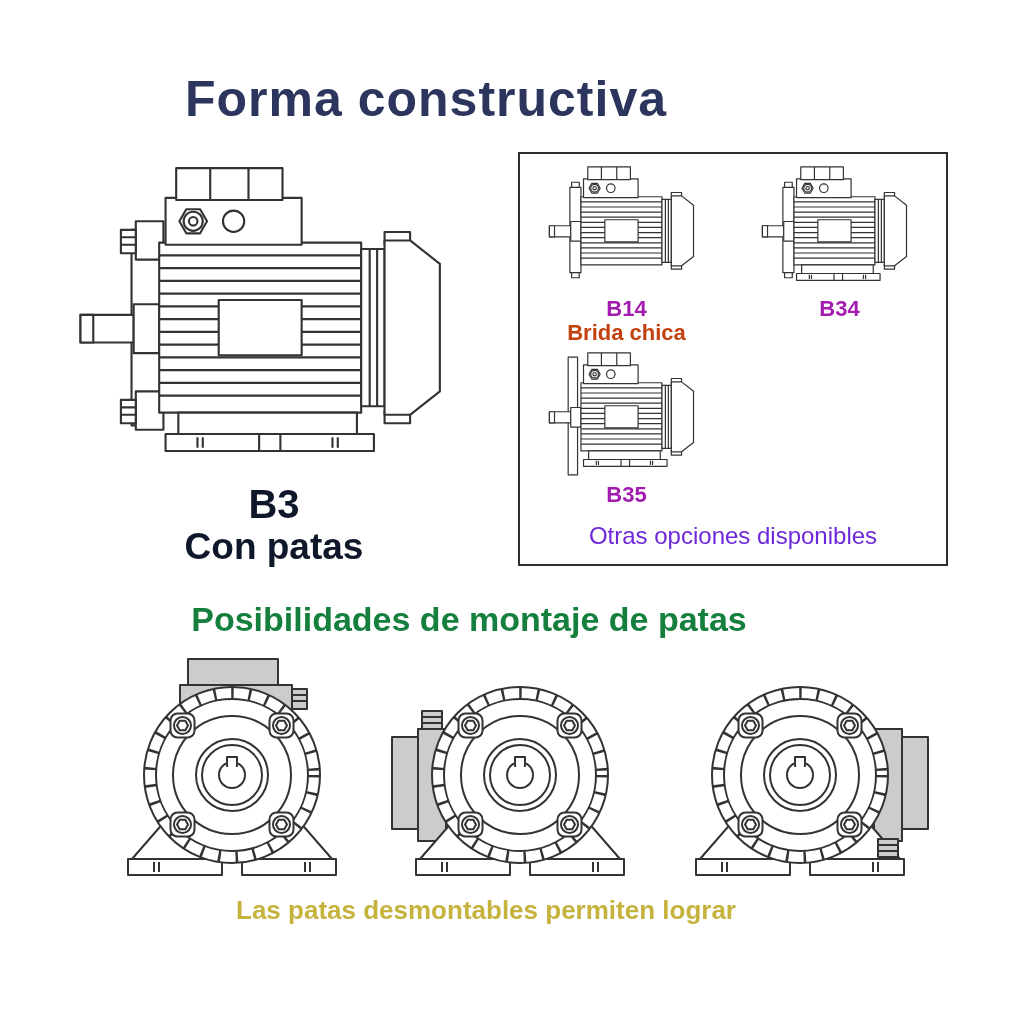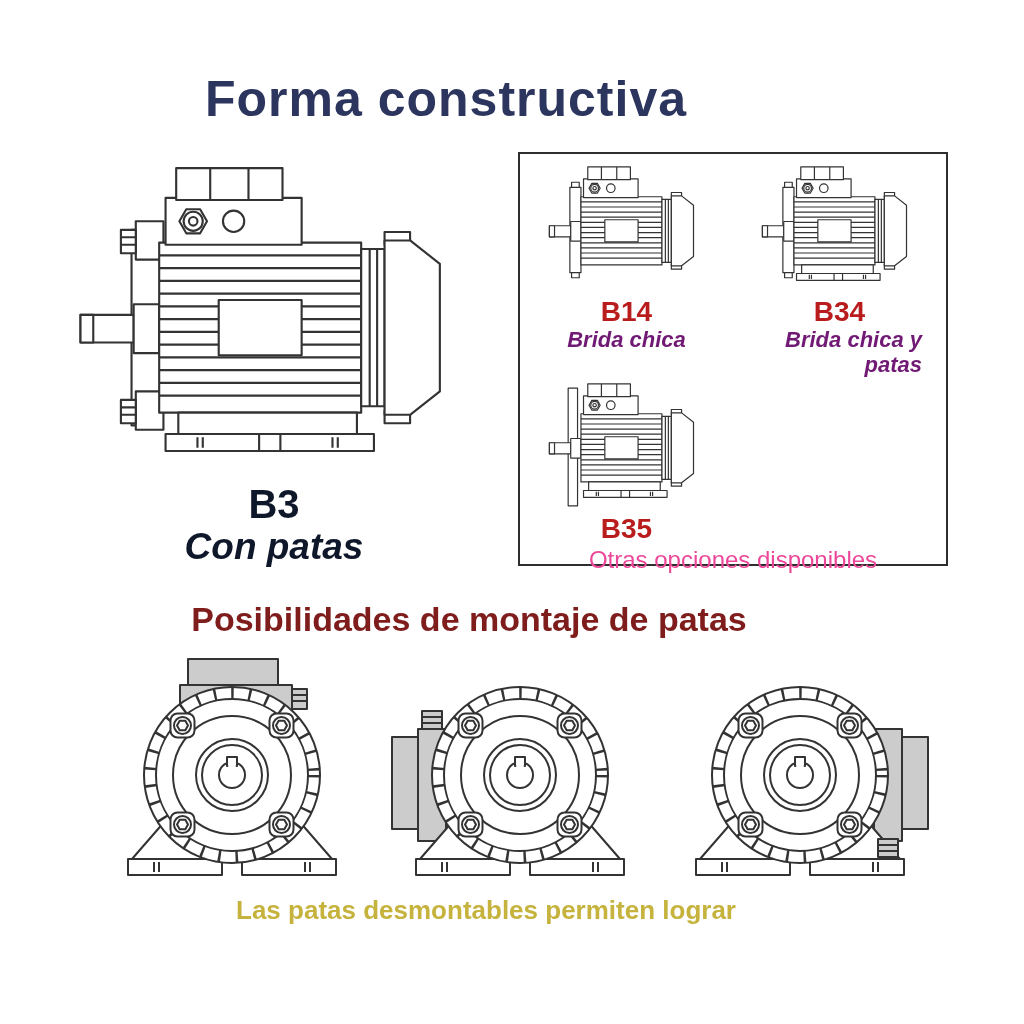--- a/index.html
+++ b/index.html
@@ -2,57 +2,57 @@
 <html><head>
 <meta charset="utf-8">
 <style>
   html,body{margin:0;padding:0;background:#ffffff;}
   .page{
     position:relative;width:1024px;height:1024px;background:#ffffff;overflow:hidden;
     font-family:"Liberation Sans", sans-serif;
   }
   .title{
     position:absolute;top:70px;left:0;width:852px;text-align:center;
-    font-size:50px;font-weight:bold;color:#2c355e;letter-spacing:1px;padding-left:20px;
+    font-size:50px;font-weight:bold;color:#2c355e;letter-spacing:1px;
   }
   
   svg{stroke-width:2px;}
   svg.sm-small{stroke-width:2.8px;}
   .wh{fill:#ffffff;stroke:#333333;stroke-linejoin:round;}
   .ln{fill:none;stroke:#333333;stroke-linejoin:round;}
   .gy{fill:#cccccc;stroke:#333333;stroke-linejoin:round;}
   .ribs{fill:none;stroke:#333333;stroke-width:12px;stroke-dasharray:2.5 15;}
   .er{fill:#ffffff;stroke:none;}
 
   .main-motor{position:absolute;left:72px;top:166px;width:404px;height:319px;}
   .main-caption{
     position:absolute;left:72px;top:482px;width:404px;text-align:center;color:#0f172a;
   }
   .main-caption .code{font-size:40px;font-weight:bold;line-height:1.1;}
-  .main-caption .lbl{font-size:37px;font-weight:bold;line-height:1.15;font-style:italic;}
+  .main-caption .lbl{font-size:37px;font-weight:bold;line-height:1.15;}
 
   .options-box{
     position:absolute;left:518px;top:152px;width:430px;height:414px;
     border:2px solid #2e2e2e;box-sizing:border-box;
     display:flex;flex-direction:column;padding-top:12px;
   }
   .opt-grid{
     display:grid;grid-template-columns:1fr 1fr;row-gap:6px;
   }
   .opt-cell{display:flex;flex-direction:column;align-items:center;}
   .opt-cell svg{width:162px;height:128px;}
-  .opt-code{font-size:28px;font-weight:bold;color:#b91c1c;line-height:1.15;margin-top:2px;}
-  .opt-label{font-size:22px;font-weight:bold;color:#701a75;line-height:1.12;text-align:right;max-width:165px;font-style:italic;}
+  .opt-code{font-size:22px;font-weight:bold;color:#a21caf;line-height:1.15;margin-top:2px;}
+  .opt-label{font-size:22px;font-weight:bold;color:#c2410c;line-height:1.12;text-align:left;max-width:165px;}
   .opt-footer{
     margin-top:auto;padding-bottom:14px;text-align:center;
-    font-size:24px;color:#ec4899;font-weight:500;
+    font-size:24px;color:#6d28d9;font-weight:500;
   }
   .section-heading{
     position:absolute;top:600px;left:0;width:938px;text-align:center;
-    font-size:34px;font-weight:600;color:#7f1d1d;
+    font-size:34px;font-weight:600;color:#15803d;
   }
   .front-view{position:absolute;top:653px;width:260px;height:240px;}
   .fv-1{left:102px;}
   .fv-2{left:390px;}
   .fv-3{left:670px;}
   .footnote{
     position:absolute;top:894px;left:0;width:972px;text-align:center;
     color:#c5b33e;font-size:26px;font-weight:600;line-height:1.25;
   }
 </style>
@@ -214,21 +214,20 @@
             <use href="#sm-b14"></use>
           </svg>
         <div class="opt-code">B14</div>
         <div class="opt-label">Brida chica</div>
       </div>
       <div class="opt-cell">
         <svg class="sm-small" viewBox="0 0 380 300">
             <use href="#sm-b34"></use>
           </svg>
         <div class="opt-code">B34</div>
-        <div class="opt-label">Brida chica y patas</div>
       </div>
       <div class="opt-cell">
         <svg class="sm-small" viewBox="0 0 380 300">
             <use href="#sm-b35"></use>
           </svg>
         <div class="opt-code">B35</div>
       </div>
     </div>
     <div class="opt-footer">Otras opciones disponibles</div>
   </div>

